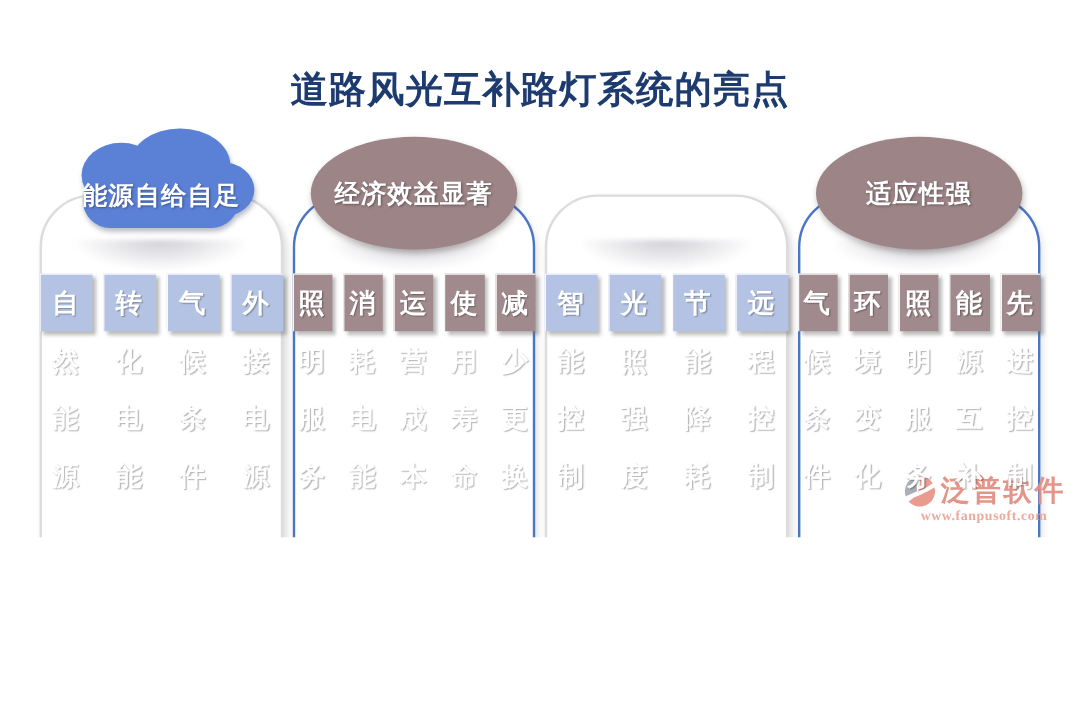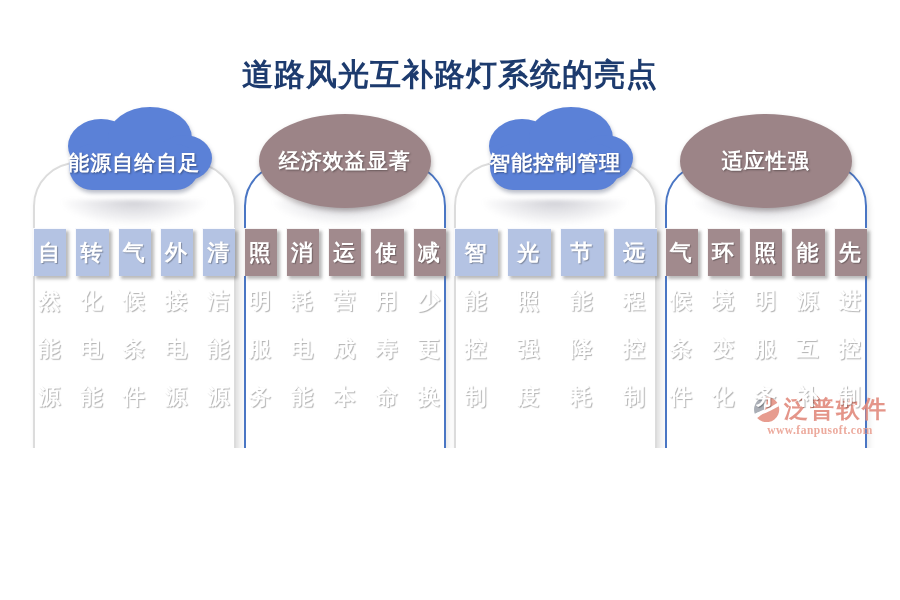--- a/index.html
+++ b/index.html
@@ -147,21 +147,20 @@
             <rect x="16" y="42" width="130" height="46" rx="23"></rect>
           </g>
         </svg>
         <span class="header-label">能源自给自足</span>
       </div>
       <ul class="items">
         <li class="item item-blue">自然能源</li>
         <li class="item item-blue">转化电能</li>
         <li class="item item-blue">气候条件</li>
         <li class="item item-blue">外接电源</li>
-        <li class="item item-blue">清洁能源</li>
       </ul>
     </section>
 
     <section class="column">
       <div class="panel panel-blue"></div>
       <div class="reflection"></div>
       <div class="header header-ellipse">
         <span class="header-label">经济效益显著</span>
       </div>
       <ul class="items">
@@ -169,31 +168,20 @@
         <li class="item item-mauve">消耗电能</li>
         <li class="item item-mauve">运营成本</li>
         <li class="item item-mauve">使用寿命</li>
         <li class="item item-mauve">减少更换</li>
       </ul>
     </section>
 
     <section class="column">
       <div class="panel panel-gray"></div>
       <div class="reflection"></div>
-      <div class="header header-cloud">
-        <svg viewBox="0 0 162 90" aria-hidden="true">
-          <g fill="#5b81d7">
-            <ellipse cx="48" cy="44" rx="33" ry="27"></ellipse>
-            <ellipse cx="97" cy="36" rx="42" ry="31"></ellipse>
-            <ellipse cx="131" cy="56" rx="28" ry="23"></ellipse>
-            <rect x="16" y="42" width="130" height="46" rx="23"></rect>
-          </g>
-        </svg>
-        <span class="header-label">智能控制管理</span>
-      </div>
       <ul class="items">
         <li class="item item-blue">智能控制</li>
         <li class="item item-blue">光照强度</li>
         <li class="item item-blue">节能降耗</li>
         <li class="item item-blue">远程控制</li>
       </ul>
     </section>
 
     <section class="column">
       <div class="panel panel-blue"></div>

